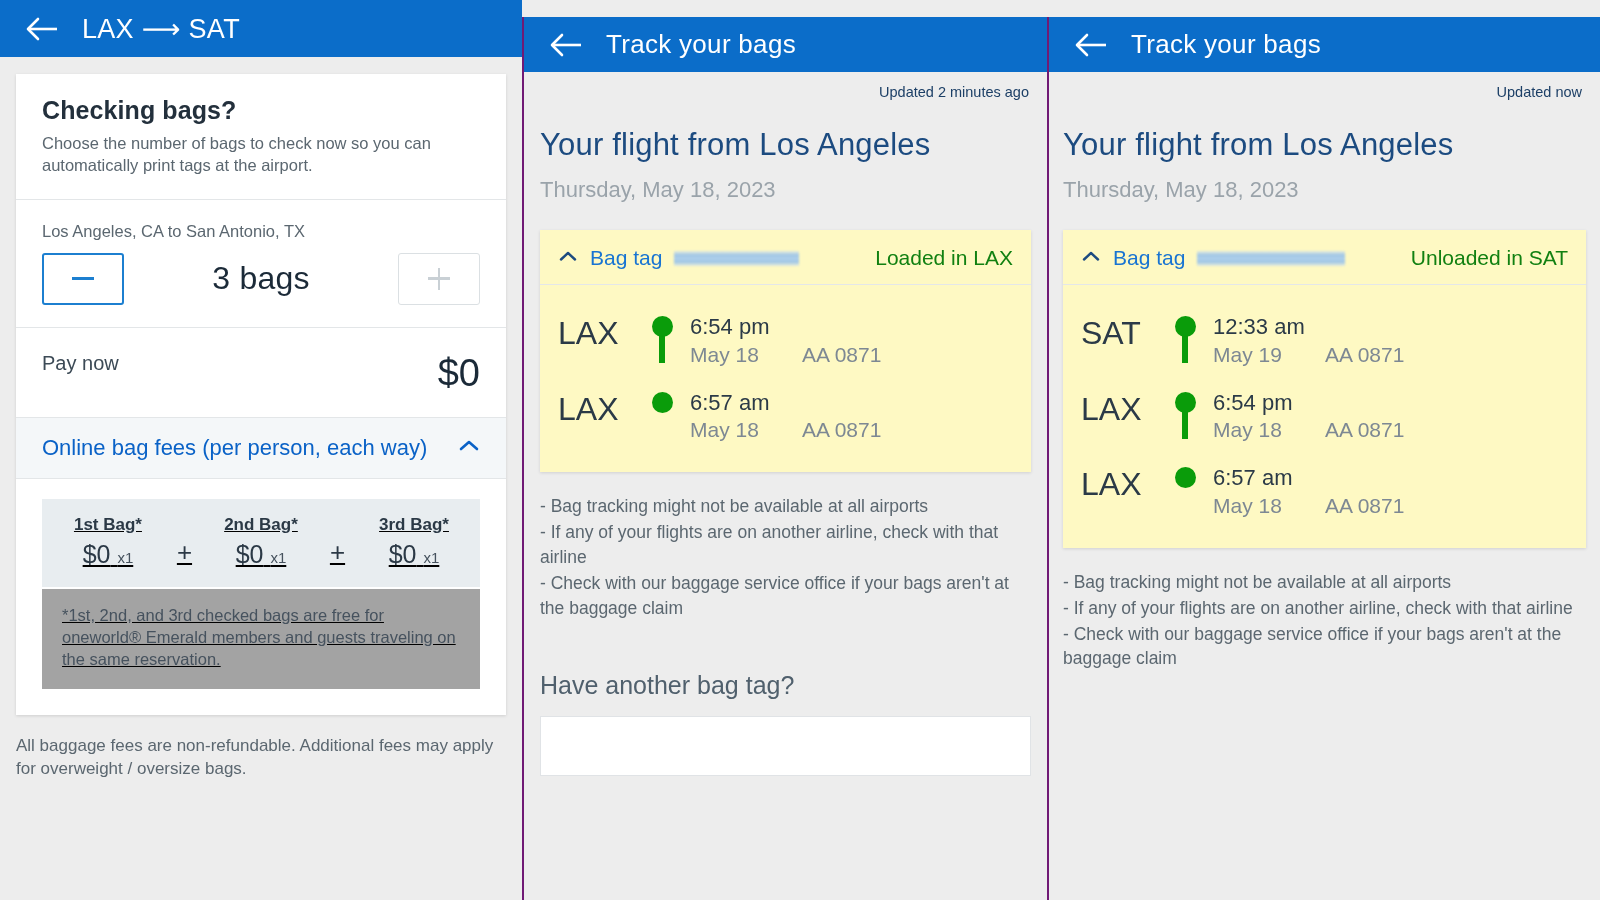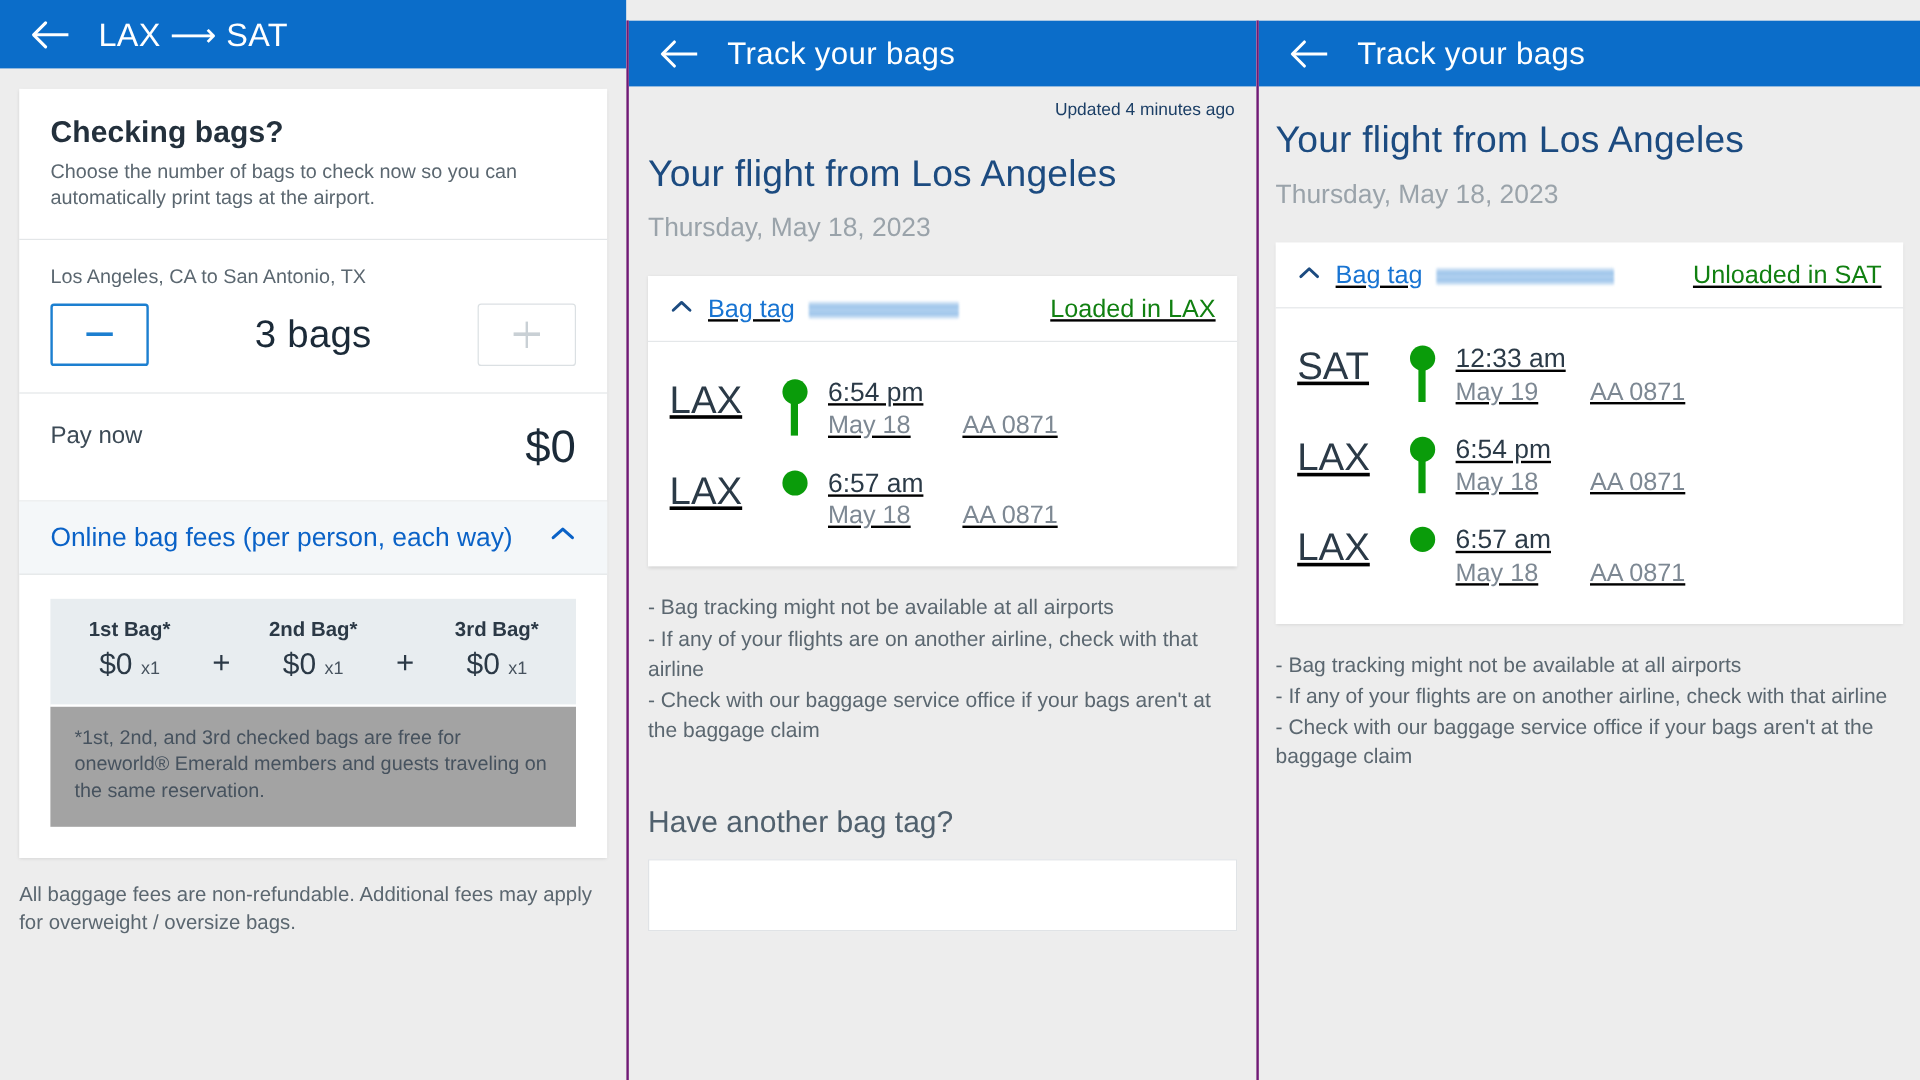--- a/index.html
+++ b/index.html
@@ -85,21 +85,21 @@
   .fees-head {
     background: #f4f7f9;
     display:flex; align-items:center; justify-content:space-between;
     padding: 17px 26px 17px 26px;
     border-bottom: 1px solid #e3e6e8;
     cursor: pointer;
   }
   .fees-head-label { color:#0a62c7; font-size:22px; }
   .chev { display:block; }
 
-  .fees-body { padding: 20px 26px 26px 26px; }
+  .fees-body { padding: 20px 26px 26px 26px; text-decoration: underline; }
   .fees-grid {
     background: #e8edf0;
     display:flex; align-items:flex-start; justify-content:space-around;
     padding: 16px 10px 18px 10px;
     border-bottom: 2px solid #fff;
   }
   .fee-col { text-align:center; min-width: 86px; }
   .fee-name { font-size: 17px; color:#2b3946; font-weight:600; margin-bottom:5px; }
   .fee-val  { font-size: 25px; color:#2b3946; }
   .fee-val .mult { font-size:15px; color:#46525e; }
@@ -125,24 +125,23 @@
     font-size: 31px; color:#1c4b80; font-weight:400;
     padding: 27px 0 0 16px; letter-spacing:.2px;
   }
   .panel.p3 .flight-title { padding-left: 14px; }
   .flight-date {
     font-size: 22px; color:#9aa3aa; padding: 14px 0 0 16px;
   }
   .panel.p3 .flight-date { padding-left: 14px; }
 
   .bagcard {
-    background:#ffffff;
+    background:#fef9c3;
     margin: 27px 16px 0 16px;
     box-shadow: 0 1px 3px rgba(0,0,0,.12);
-    text-decoration: underline;
   }
   .panel.p3 .bagcard { margin-left: 14px; margin-right: 14px; }
   .bagcard-head {
     display:flex; align-items:center;
     padding: 16px 18px 14px 18px;
     border-bottom: 1px solid #e4e7e9;
     cursor:pointer;
   }
   .bag-chev { margin-right: 12px; display:block; }
   .bag-tag-label { color:#1874d2; font-size:21px; white-space:nowrap; }
@@ -291,21 +290,21 @@
     <div class="appbar">
       <span class="back-arrow">
         <svg width="38" height="30" viewBox="0 0 38 30" aria-hidden="true">
           <path d="M4 15 H33" stroke="#fff" stroke-width="2.6" fill="none"></path>
           <path d="M14 5 L4 15 L14 25" stroke="#fff" stroke-width="2.6" fill="none" stroke-linecap="round" stroke-linejoin="round"></path>
         </svg>
       </span>
       <span class="appbar-title">Track your bags</span>
     </div>
 
-    <div class="updated">Updated 4 minutes ago</div>
+    <div class="updated">Updated 2 minutes ago</div>
     <div class="flight-title">Your flight from Los Angeles</div>
     <div class="flight-date">Thursday, May 18, 2023</div>
 
     <div class="bagcard">
       <div class="bagcard-head">
         <span class="bag-chev">
           <svg width="20" height="13" viewBox="0 0 20 13" aria-hidden="true">
             <path d="M3 9.5 L10 3 L17 9.5" stroke="#1c4b80" stroke-width="2.4" fill="none" stroke-linecap="round" stroke-linejoin="round"></path>
           </svg>
         </span>
@@ -360,20 +359,21 @@
     <div class="appbar">
       <span class="back-arrow">
         <svg width="38" height="30" viewBox="0 0 38 30" aria-hidden="true">
           <path d="M4 15 H33" stroke="#fff" stroke-width="2.6" fill="none"></path>
           <path d="M14 5 L4 15 L14 25" stroke="#fff" stroke-width="2.6" fill="none" stroke-linecap="round" stroke-linejoin="round"></path>
         </svg>
       </span>
       <span class="appbar-title">Track your bags</span>
     </div>
 
+    <div class="updated">Updated now</div>
     <div class="flight-title">Your flight from Los Angeles</div>
     <div class="flight-date">Thursday, May 18, 2023</div>
 
     <div class="bagcard">
       <div class="bagcard-head">
         <span class="bag-chev">
           <svg width="20" height="13" viewBox="0 0 20 13" aria-hidden="true">
             <path d="M3 9.5 L10 3 L17 9.5" stroke="#1c4b80" stroke-width="2.4" fill="none" stroke-linecap="round" stroke-linejoin="round"></path>
           </svg>
         </span>

